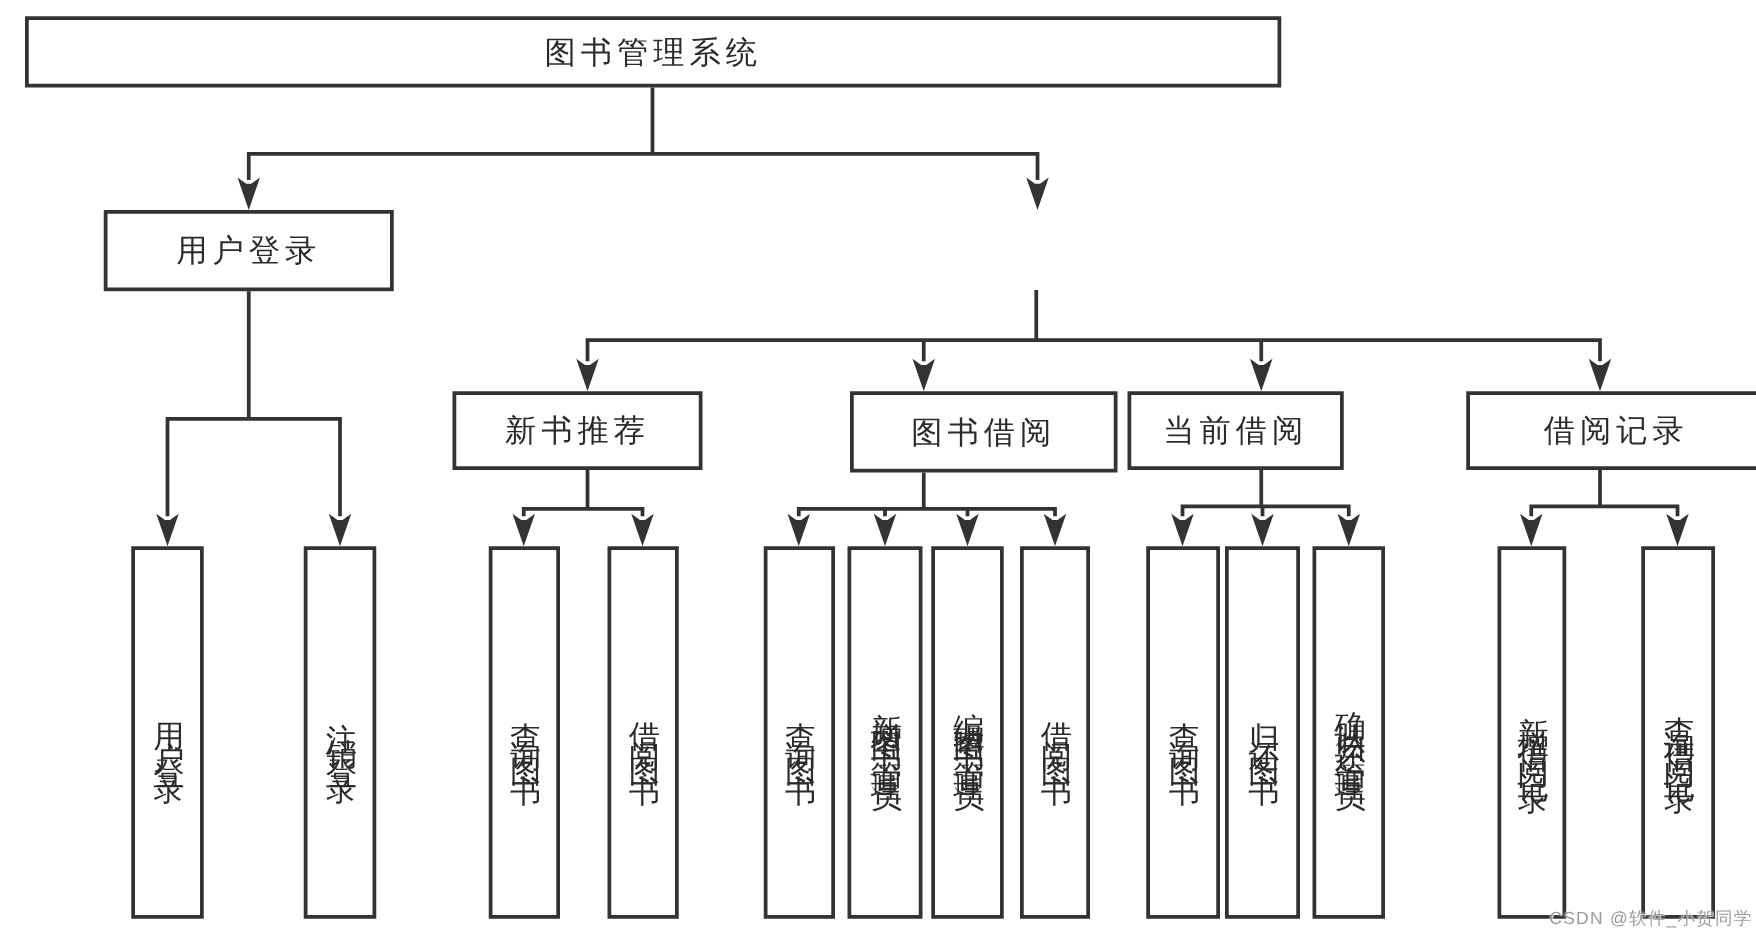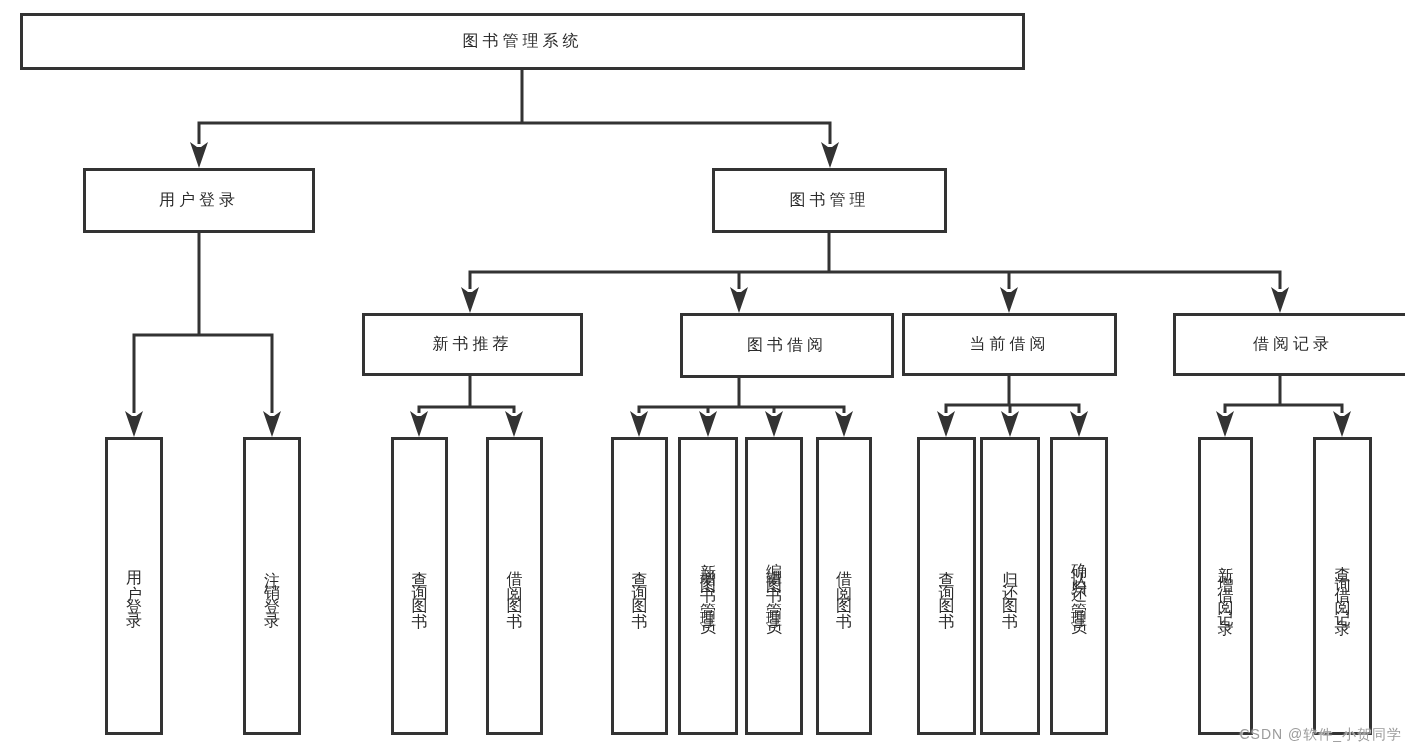--- a/index.html
+++ b/index.html
@@ -11,21 +11,21 @@
     overflow:hidden;
   }
   .connectors{position:absolute;left:0;top:0;pointer-events:none;}
   .box{
     position:absolute;
     box-sizing:border-box;
     background:#ffffff;
     border:3px solid #333333;
     display:flex;align-items:center;justify-content:center;
     color:#2b2b2b;
-    font-size:16px;
+    font-size:25px;
     z-index:2;
   }
   .h-label{letter-spacing:4px;text-align:center;white-space:nowrap;}
   .v{
     writing-mode:vertical-rl;
     text-orientation:mixed;
     line-height:1;
     text-align:center;
   }
   .v-s{letter-spacing:14px;}
@@ -83,25 +83,24 @@
         <polygon points="1010,437 1001,411 1008,416 1012,416 1019,411"></polygon>
         <polygon points="1079,437 1070,411 1077,416 1081,416 1088,411"></polygon>
         <polygon points="1225,437 1216,411 1223,416 1227,416 1234,411"></polygon>
         <polygon points="1342,437 1333,411 1340,416 1344,416 1351,411"></polygon>
       </g>
   </svg>
 
   <div class="box h-label" style="left:20px;top:13px;width:1005px;height:57px;">图书管理系统</div>
 
   <div class="box h-label" style="left:83px;top:168px;width:232px;height:65px;">用户登录</div>
-  <div class="box h-label" style="left:712px;top:168px;width:235px;height:65px;">图书管理</div>
 
-  <div class="box h-label" style="left:362px;top:313px;width:221px;height:63px;">新书推荐</div>
+  <div class="box h-label" style="left:362px;top:313px;width:200px;height:63px;">新书推荐</div>
   <div class="box h-label" style="left:632px;top:313px;width:214px;height:65px;margin-left:48px;">图书借阅</div>
-  <div class="box h-label" style="left:902px;top:313px;width:215px;height:63px;">当前借阅</div>
+  <div class="box h-label" style="left:902px;top:313px;width:173px;height:63px;">当前借阅</div>
   <div class="box h-label" style="left:1173px;top:313px;width:240px;height:63px;">借阅记录</div>
 
   <div class="box v v-s" style="left:105px;top:437px;width:58px;height:298px;">用户登录</div>
   <div class="box v v-s" style="left:243px;top:437px;width:58px;height:298px;">注销登录</div>
 
   <div class="box v v-s" style="left:391px;top:437px;width:57px;height:298px;">查询图书</div>
   <div class="box v v-s" style="left:486px;top:437px;width:57px;height:298px;">借阅图书</div>
 
   <div class="box v v-s" style="left:611px;top:437px;width:57px;height:298px;">查询图书</div>
   <div class="box v v-l" style="left:678px;top:437px;width:60px;height:298px;">新增图书（管理员）</div>

